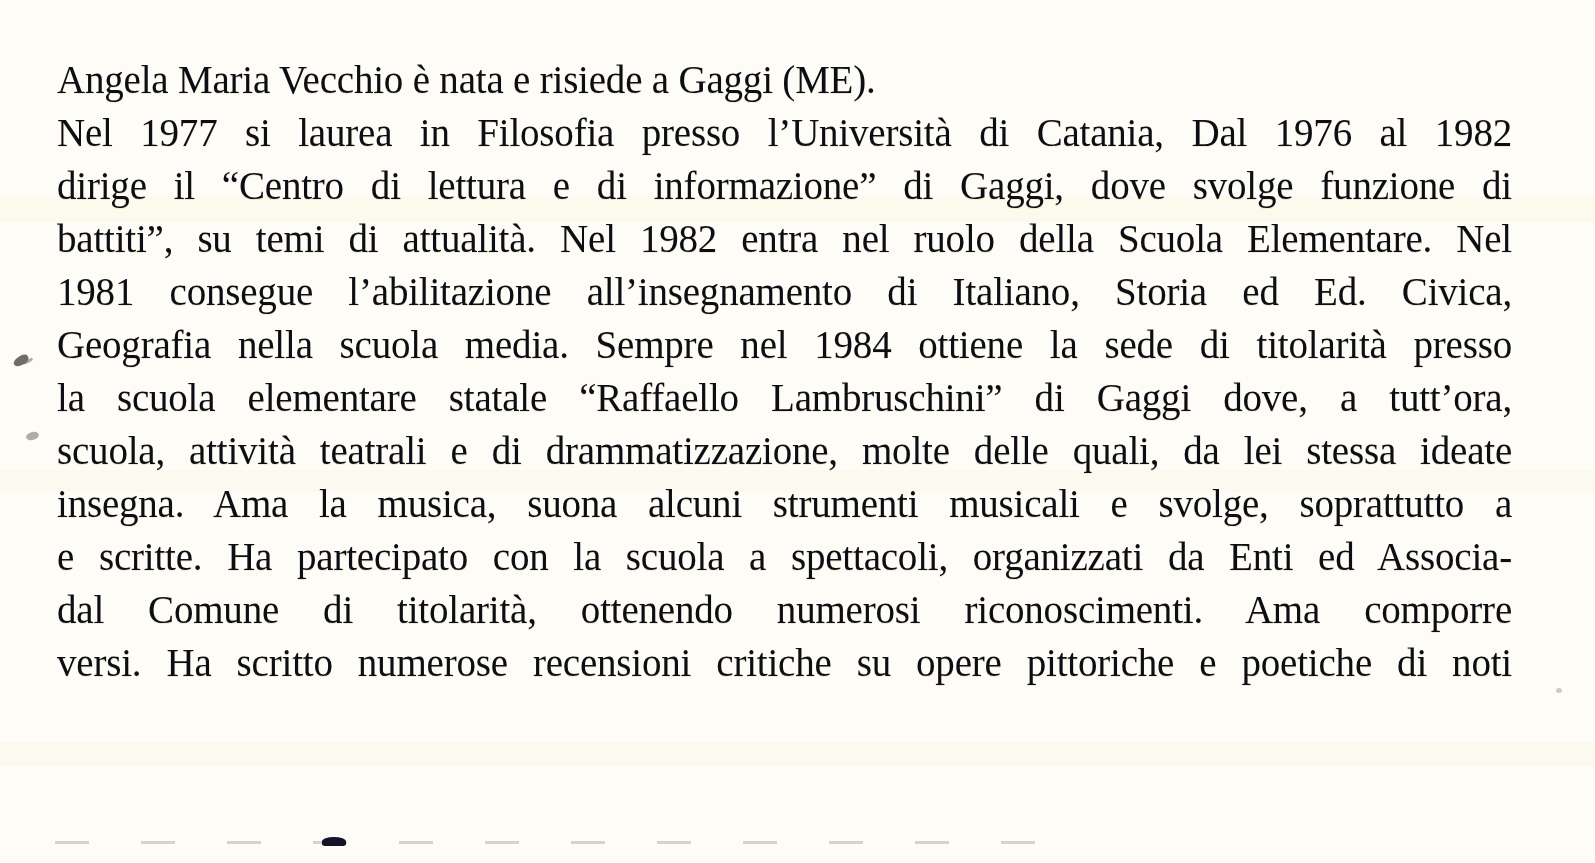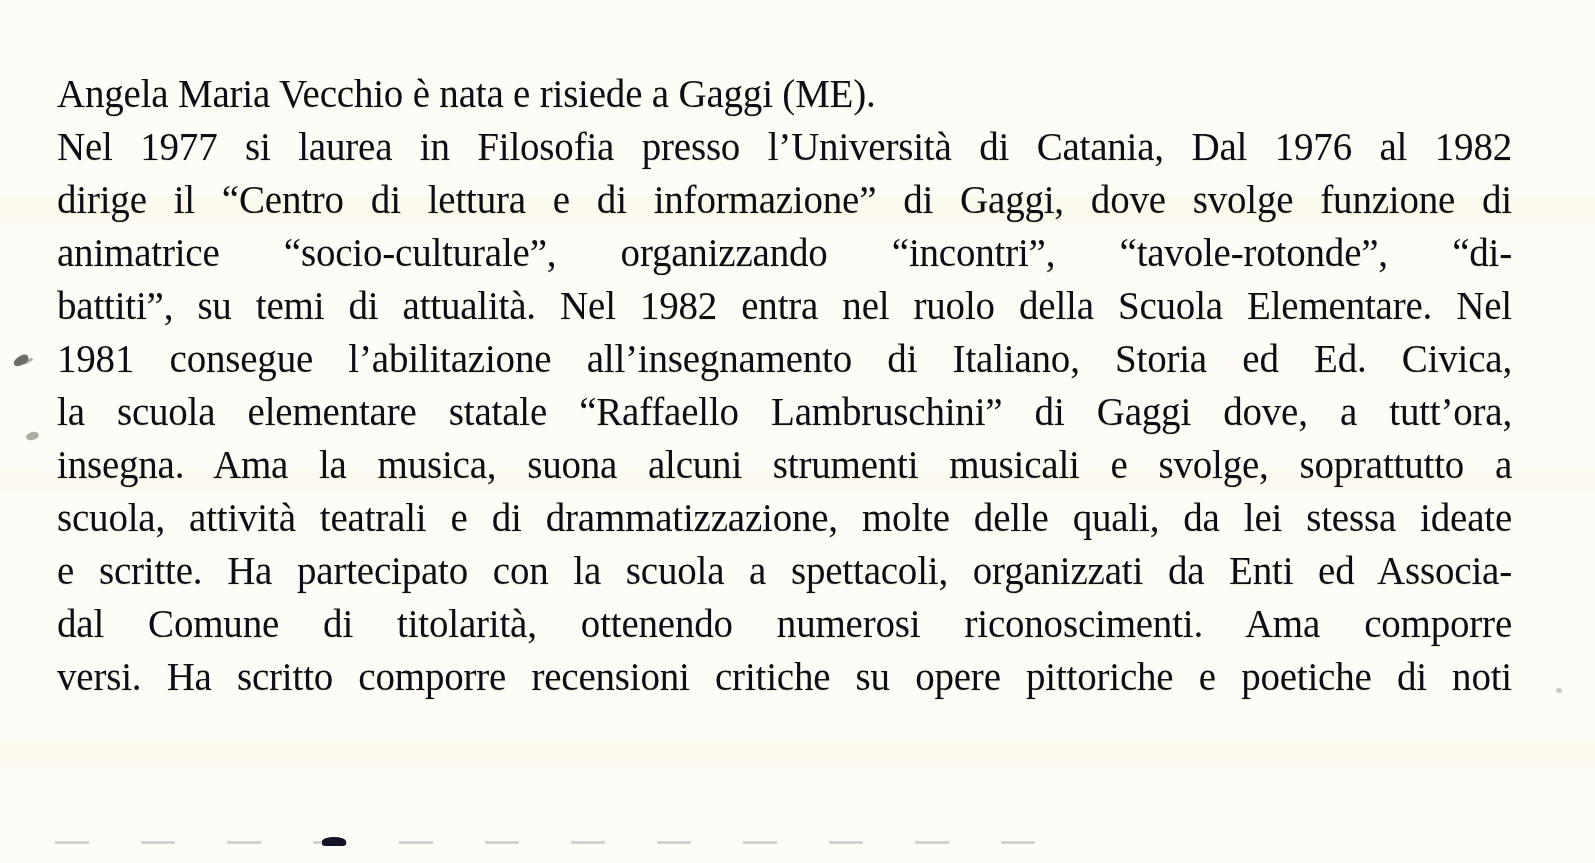--- a/index.html
+++ b/index.html
@@ -21,21 +21,21 @@
     width: 100%;
     pointer-events: none;
   }
   .band-1 { top: 196px; height: 26px; background: rgba(250, 242, 205, 0.22); }
   .band-2 { top: 470px; height: 22px; background: rgba(250, 244, 214, 0.18); }
   .band-3 { top: 742px; height: 24px; background: rgba(250, 242, 205, 0.16); }
 
   .text-block {
     position: absolute;
     left: 57px;
-    top: 67px;
+    top: 53px;
     width: 1455px;
     font-size: 39px;
     line-height: 53px;
     letter-spacing: -0.2px;
     color: #0d0d16;
     text-shadow: 0 1px 0 rgba(190, 168, 80, 0.22);
   }
   .line {
     text-align: justify;
     text-align-last: justify;
@@ -103,28 +103,28 @@
 <body>
 
 <div class="scan-band band-1"></div>
 <div class="scan-band band-2"></div>
 <div class="scan-band band-3"></div>
 
 <div class="text-block">
   <div class="line no-justify">Angela Maria Vecchio è nata e risiede a Gaggi (ME).</div>
   <div class="line">Nel 1977 si laurea in Filosofia presso l’Università di Catania, Dal 1976 al 1982</div>
   <div class="line">dirige il “Centro di lettura e di informazione” di Gaggi, dove svolge funzione di</div>
-  <div class="line">animatrice “socio-culturale”, organizzando “incontri”, “tavole-rotonde”, “di-</div>
   <div class="line">battiti”, su temi di attualità. Nel 1982 entra nel ruolo della Scuola Elementare. Nel</div>
   <div class="line">1981 consegue l’abilitazione all’insegnamento di Italiano, Storia ed Ed. Civica,</div>
+  <div class="line">Geografia nella scuola media. Sempre nel 1984 ottiene la sede di titolarità presso</div>
   <div class="line">la scuola elementare statale “Raffaello Lambruschini” di Gaggi dove, a tutt’ora,</div>
+  <div class="line">scuola, attività teatrali e di drammatizzazione, molte delle quali, da lei stessa ideate</div>
   <div class="line">insegna. Ama la musica, suona alcuni strumenti musicali e svolge, soprattutto a</div>
-  <div class="line">scuola, attività teatrali e di drammatizzazione, molte delle quali, da lei stessa ideate</div>
   <div class="line">e scritte. Ha partecipato con la scuola a spettacoli, organizzati da Enti ed Associa-</div>
   <div class="line">dal Comune di titolarità, ottenendo numerosi riconoscimenti. Ama comporre</div>
-  <div class="line">versi. Ha scritto comporre recensioni critiche su opere pittoriche e poetiche di noti</div>
+  <div class="line">versi. Ha scritto numerose recensioni critiche su opere pittoriche e poetiche di noti</div>
 </div>
 
 <div class="speck speck-1"></div>
 <div class="speck speck-2"></div>
 <div class="speck speck-3"></div>
 <div class="bottom-artifact-line"></div>
 <div class="bottom-artifact-blob"></div>
 
 </body></html>

